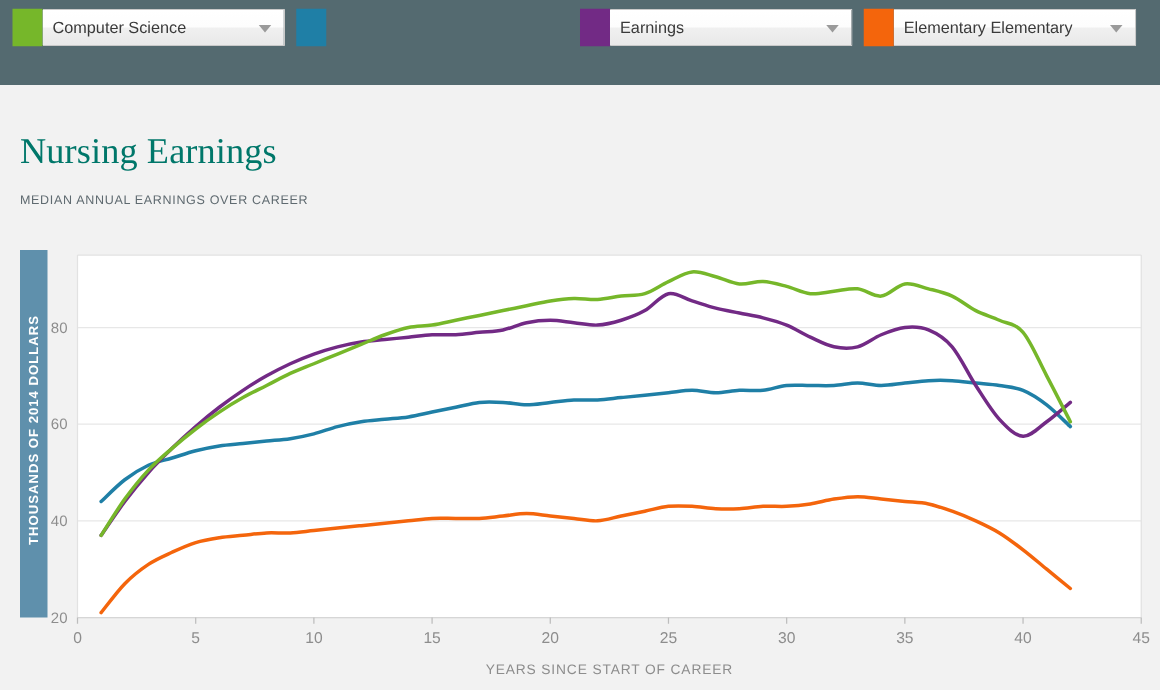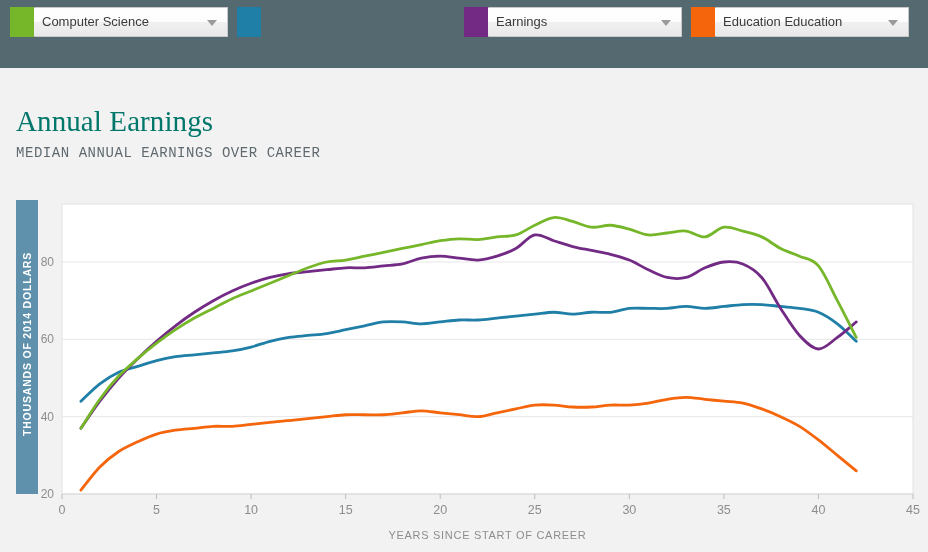--- a/index.html
+++ b/index.html
@@ -83,26 +83,25 @@
   #chart-title {
     font-family: "Liberation Serif", serif;
     font-size: 29px;
     font-weight: normal;
     color: #00776a;
     margin: 0;
     letter-spacing: 0.1px;
     line-height: 34px;
   }
   #chart-subtitle {
-    font-size: 14px;
+    font-size: 10px;
     color: #5f6a70;
     letter-spacing: 0.55px;
-    margin-top: 7px;
+    margin-top: 17px;
     text-transform: uppercase;
-    font-family: Liberation Mono, monospace;
   }
 
   
   #chart-region {
     position: absolute;
     left: 0;
     top: 196px;
     width: 928px;
     height: 356px;
   }
@@ -156,29 +155,29 @@
     <div class="swatch" style="background: rgb(114, 42, 133);"></div>
     <div class="select-shell">
       <span class="select-label">Earnings</span>
       <span class="caret"></span>
     </div>
   </div>
 
   <div class="major-selector">
     <div class="swatch" style="background: rgb(244, 101, 12);"></div>
     <div class="select-shell">
-      <span class="select-label">Education Education</span>
+      <span class="select-label">Elementary Elementary</span>
       <span class="caret"></span>
     </div>
   </div>
 
 </div>
 
 <div id="headline">
-  <h1 id="chart-title" style="color: rgb(0, 119, 106);">Annual Earnings</h1>
+  <h1 id="chart-title" style="color: rgb(0, 119, 106);">Nursing Earnings</h1>
   <div id="chart-subtitle">MEDIAN ANNUAL EARNINGS OVER CAREER</div>
 </div>
 
 <div id="chart-region">
 
   <div id="ylabel-bar" style="background: rgb(95, 144, 172);">
     <div id="ylabel-text">THOUSANDS OF 2014 DOLLARS</div>
   </div>
 
   <svg id="plot-svg" viewBox="0 0 928 356" preserveAspectRatio="none">

